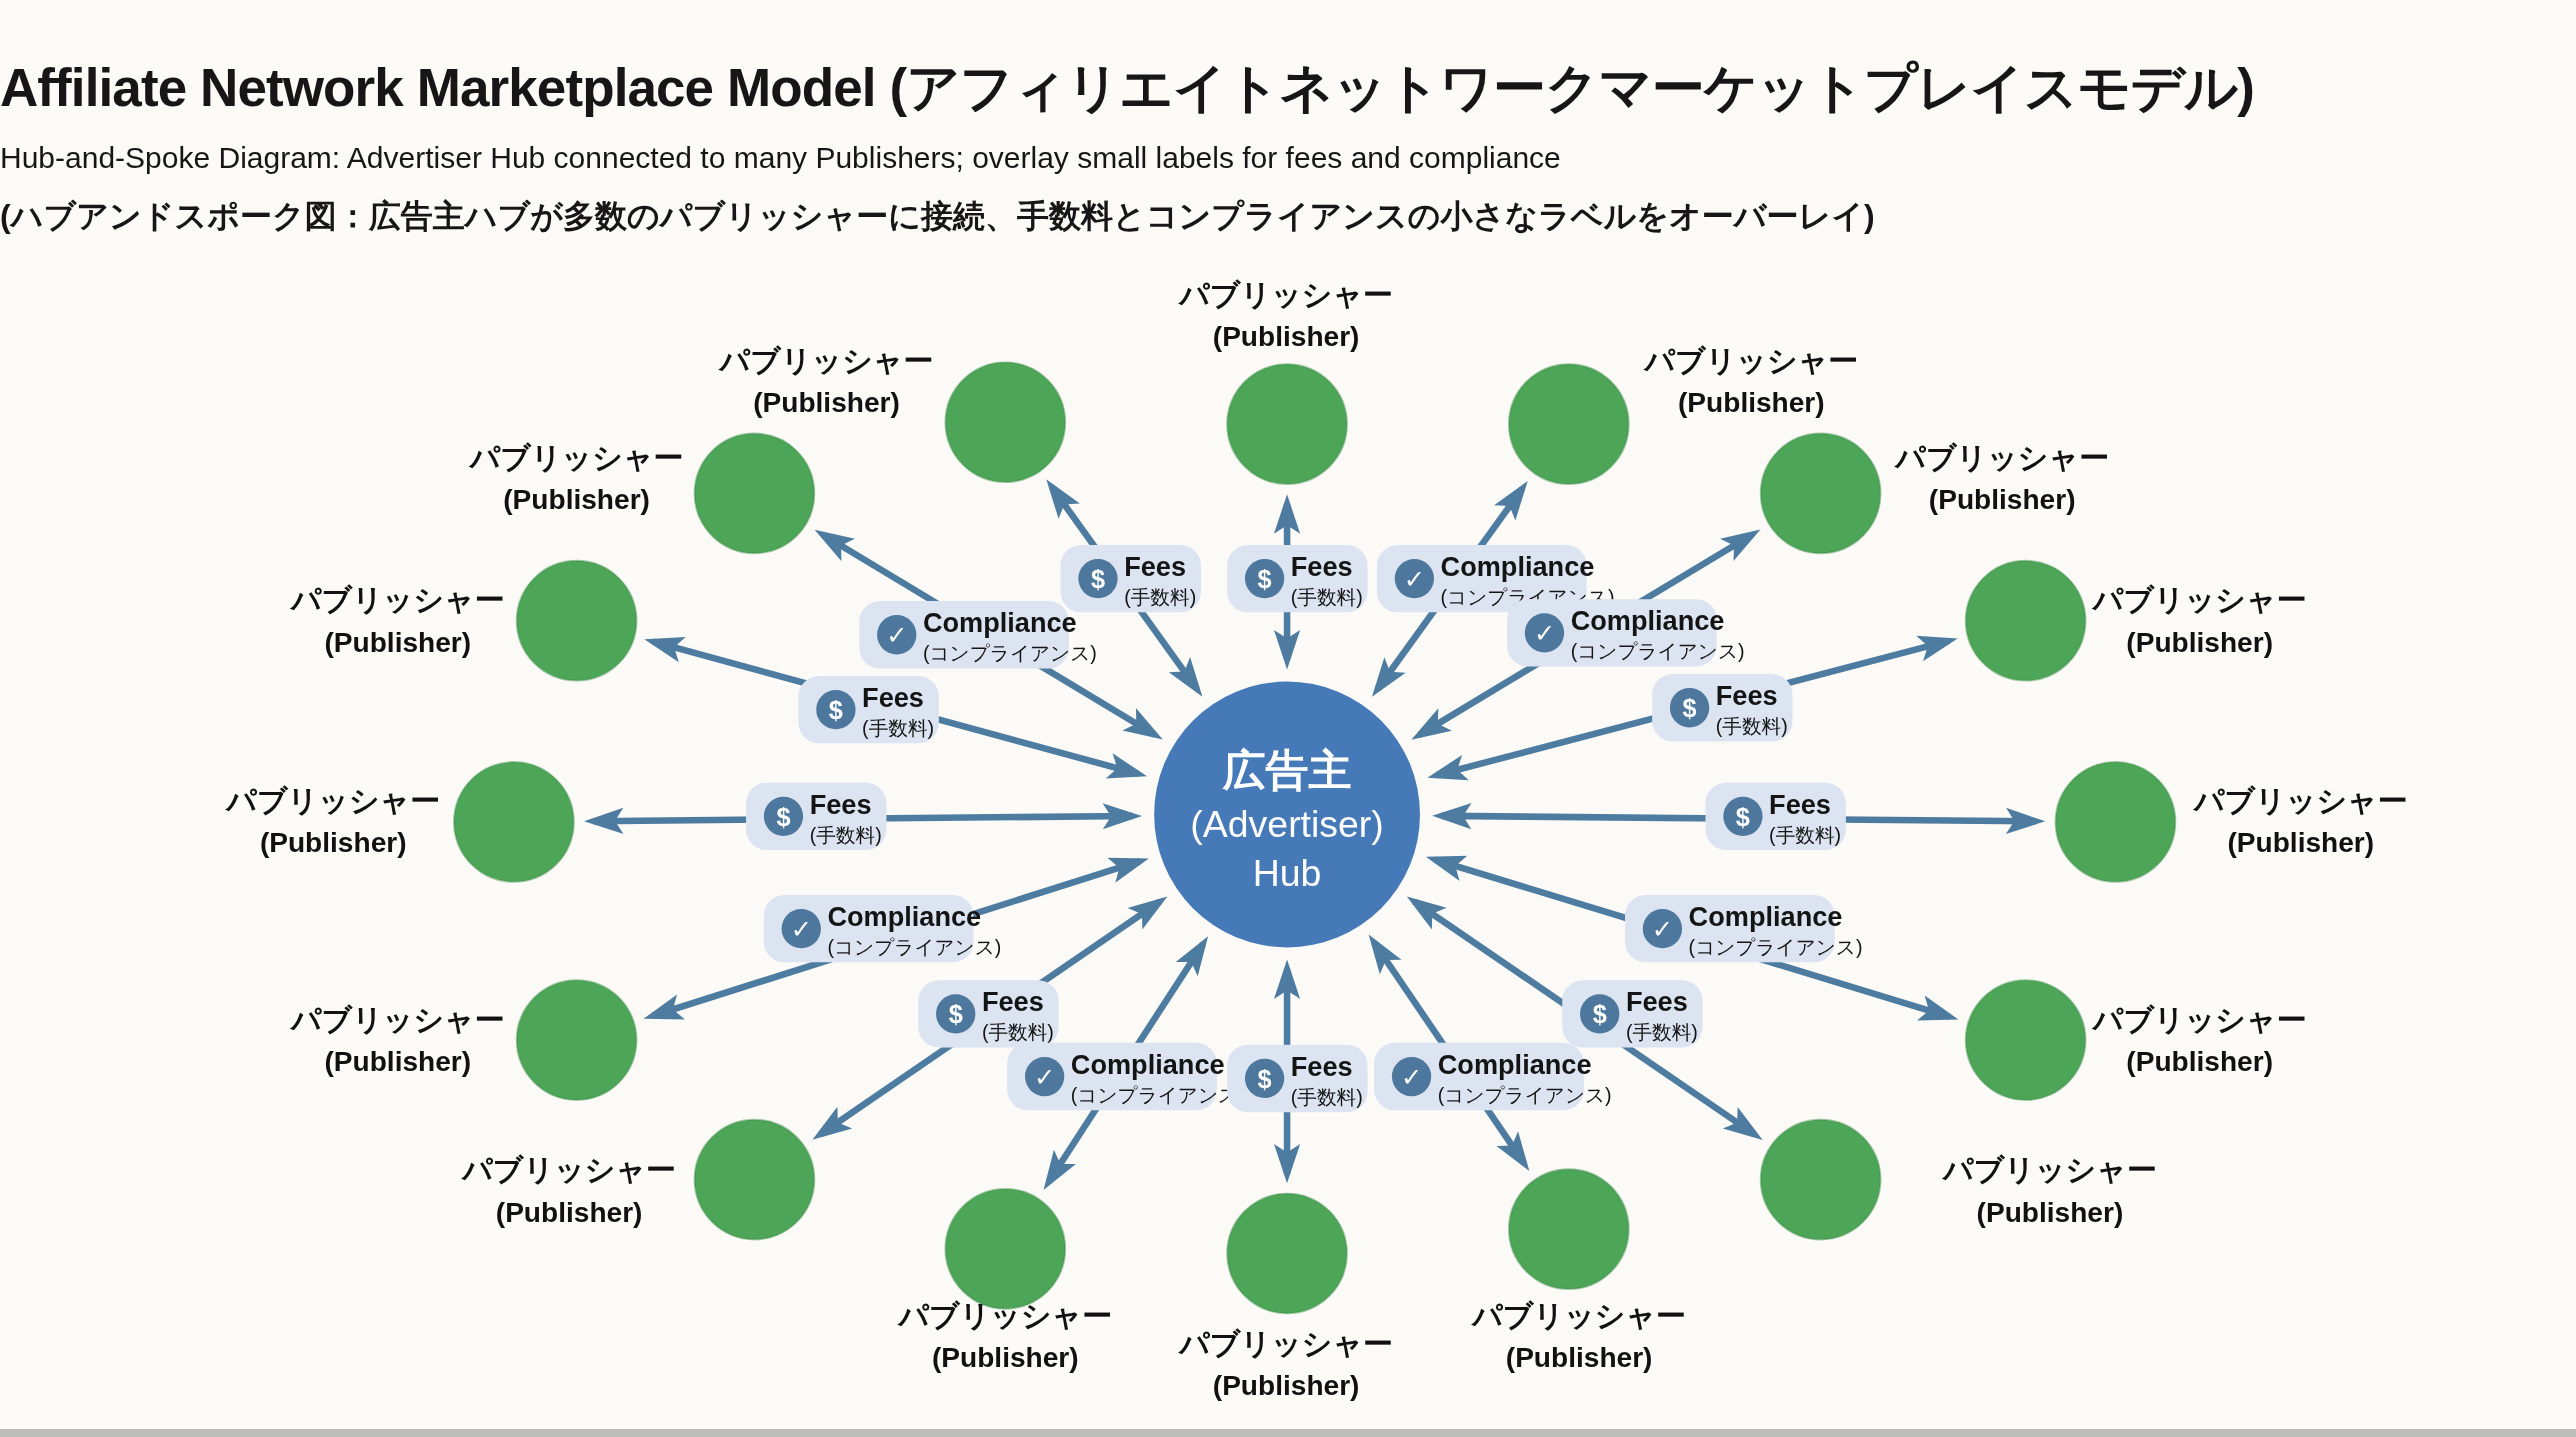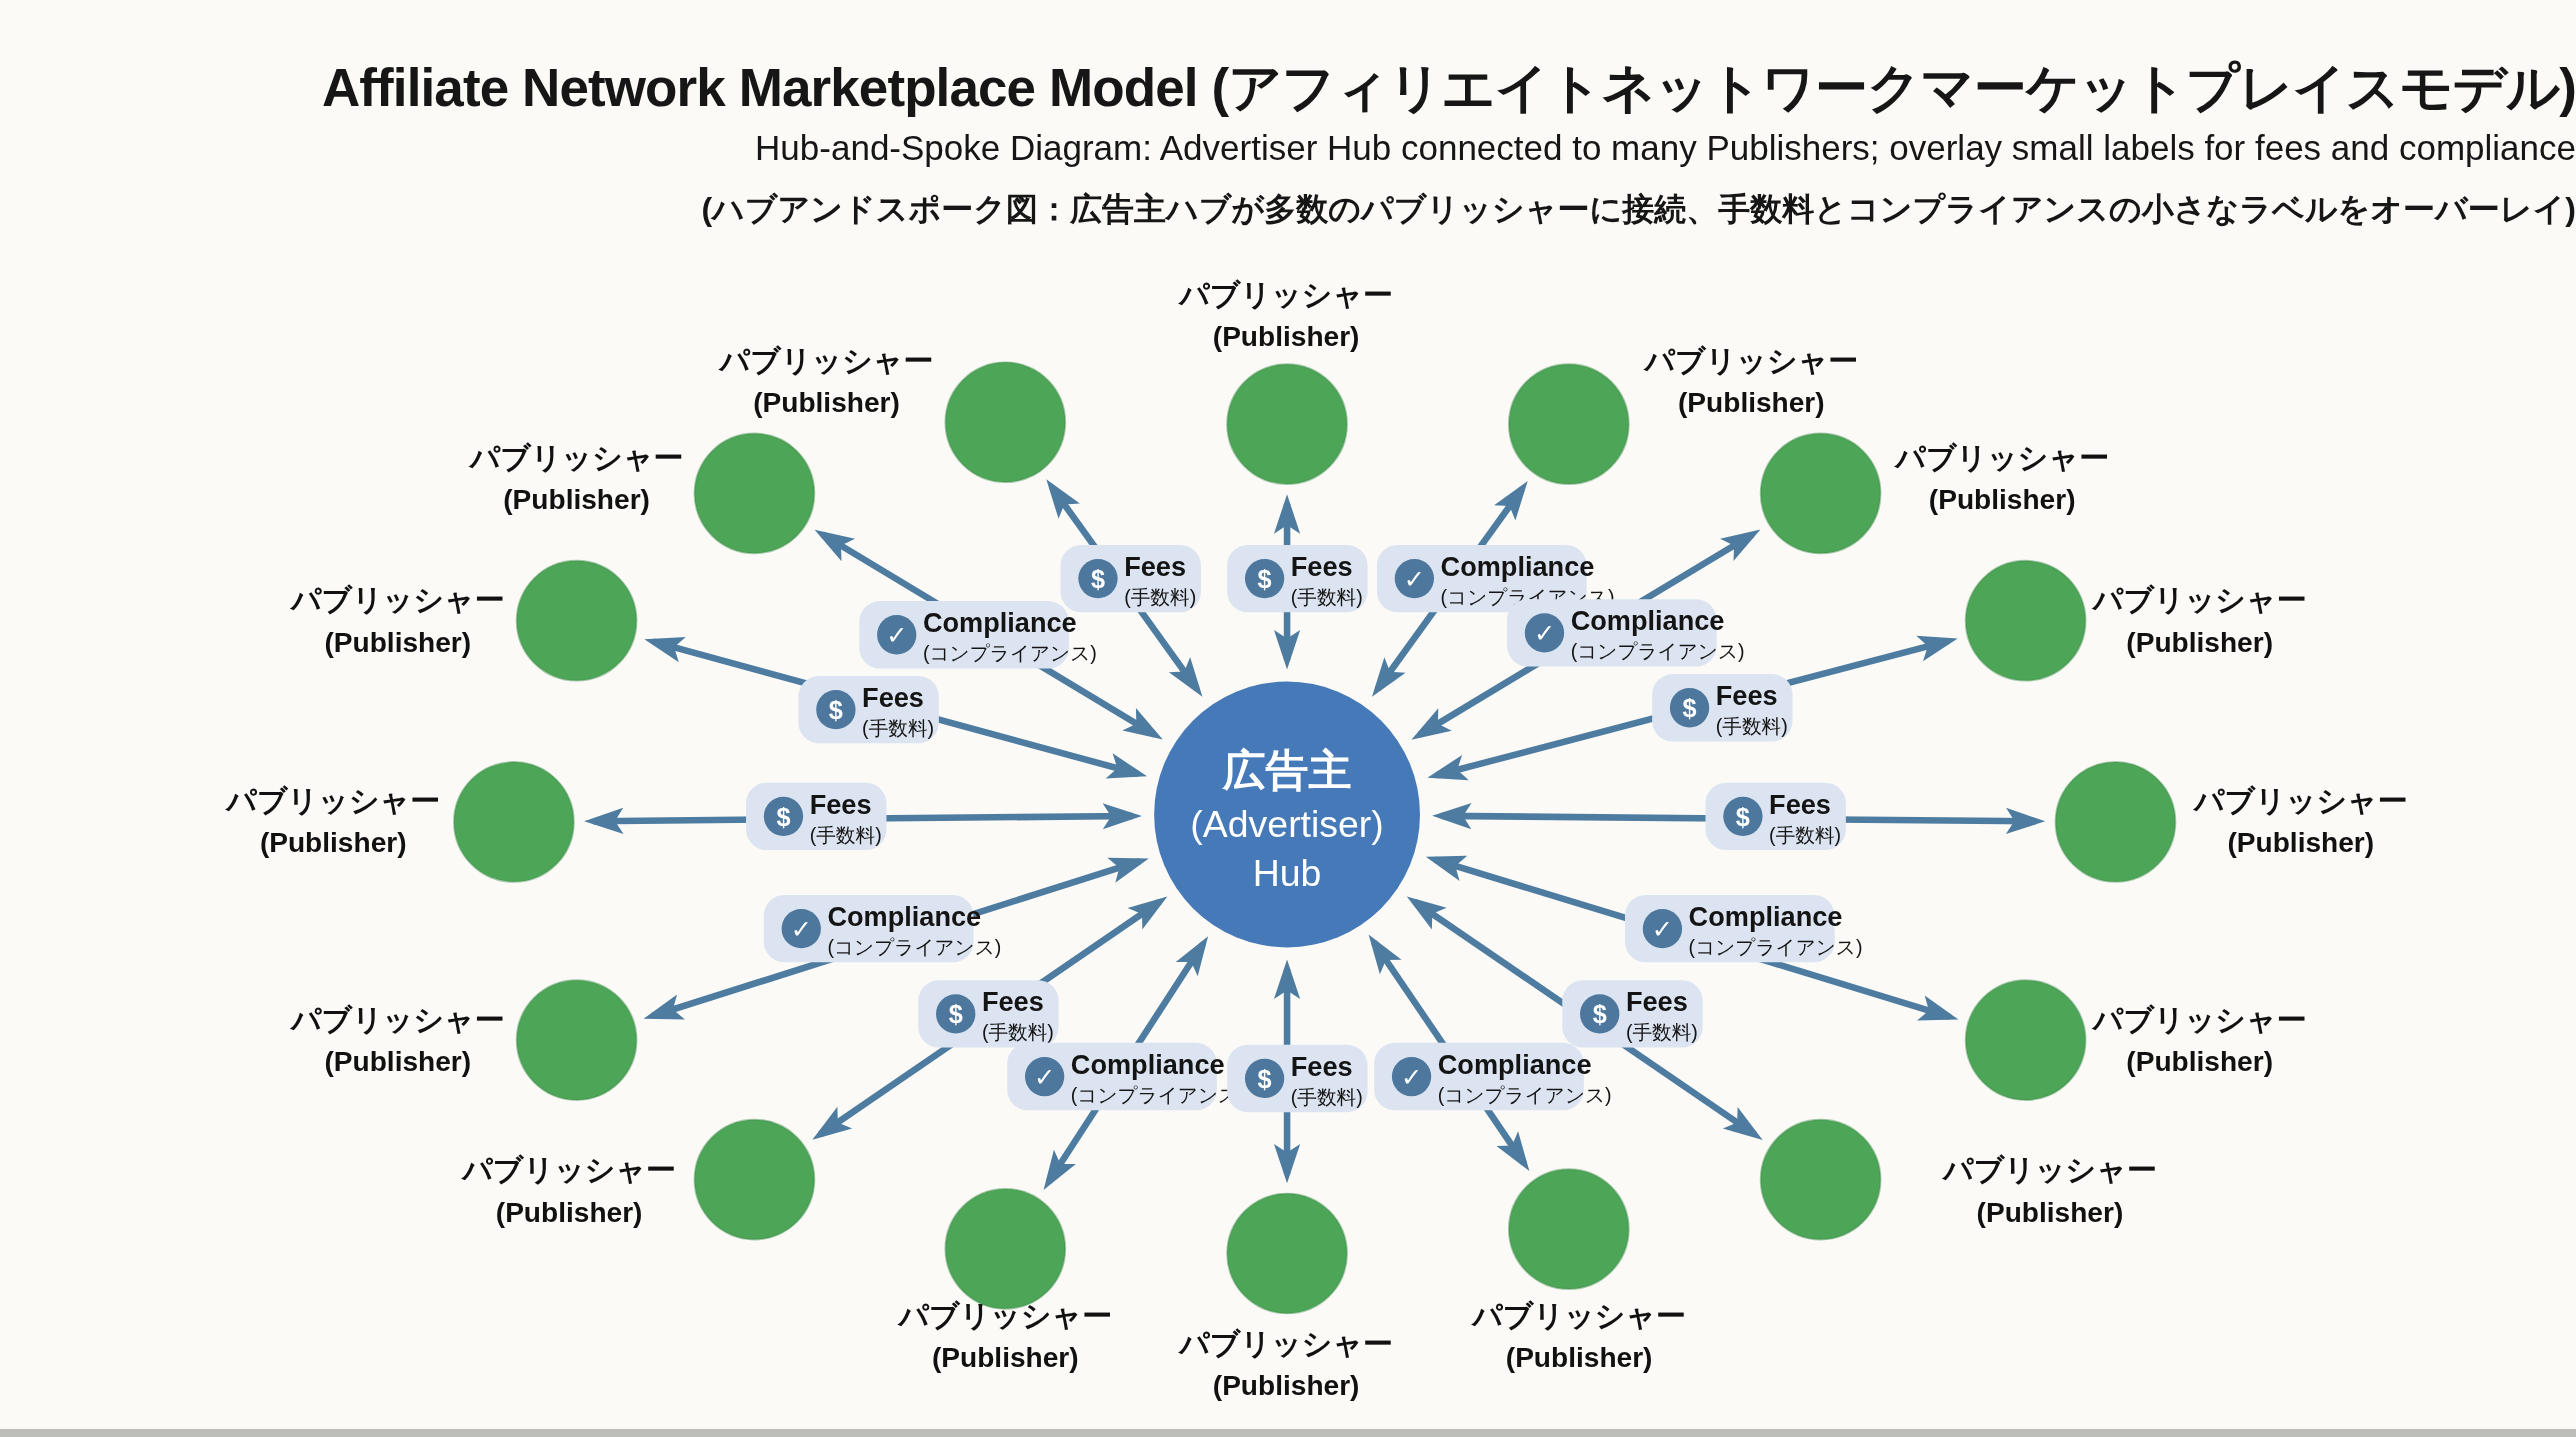--- a/index.html
+++ b/index.html
@@ -2,23 +2,23 @@
 <html style="font-size:15px"><head>
 <meta charset="utf-8">
 <style>
   html,body{margin:0;padding:0}
   body{
     width:2576px;height:1438px;position:relative;overflow:hidden;
     background:#fbfaf7;
     font-family:"Liberation Sans","DejaVu Sans",sans-serif;
     color:#161616;
   }
-  .header{position:absolute;top:58px;left:0;width:2576px;text-align:right;z-index:5}
+  .header{position:absolute;top:58px;left:0;width:2576px;text-align:left;z-index:5}
   .title{font-size:53px;font-weight:700;letter-spacing:-0.9px;line-height:1.15}
-  .sub-en{font-size:35px;font-weight:500;margin-top:8px;line-height:1.2}
+  .sub-en{font-size:30px;font-weight:500;margin-top:21px;line-height:1.2}
   .sub-ja{font-size:32px;font-weight:700;margin-top:21px;line-height:1.2}
   svg{position:absolute;top:0;left:0}
   svg text{font-family:"Liberation Sans","DejaVu Sans",sans-serif}
   .hub-ja{font-size:46px;font-weight:700;fill:#ffffff}
   .hub-en{font-size:40px;font-weight:400;fill:#ffffff}
   .lbl-ja{font-size:32px;font-weight:700;fill:#111111}
   .lbl-en{font-size:30px;font-weight:600;fill:#111111}
   .badge-en{font-size:29px;font-weight:700;fill:#141414}
   .badge-ja{font-size:21px;font-weight:400;fill:#141414}
   .badge-sym{font-size:27px;font-weight:700;fill:#ffffff}

